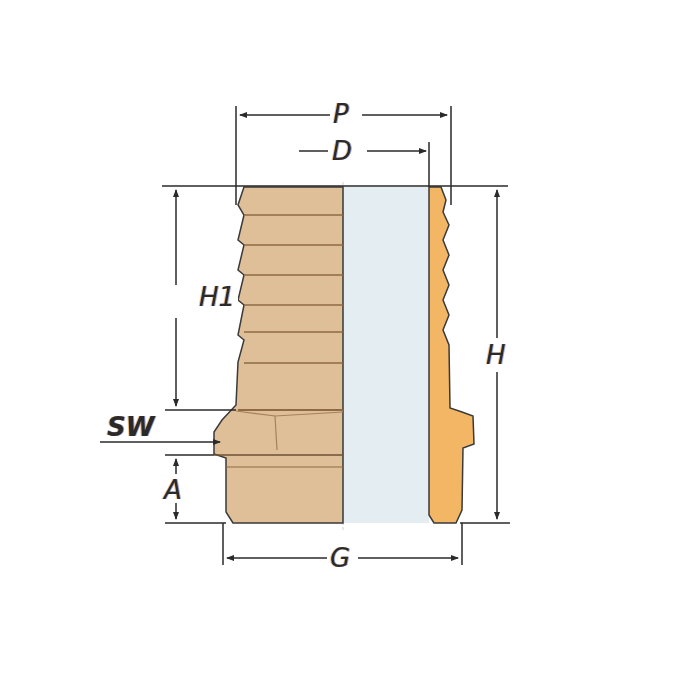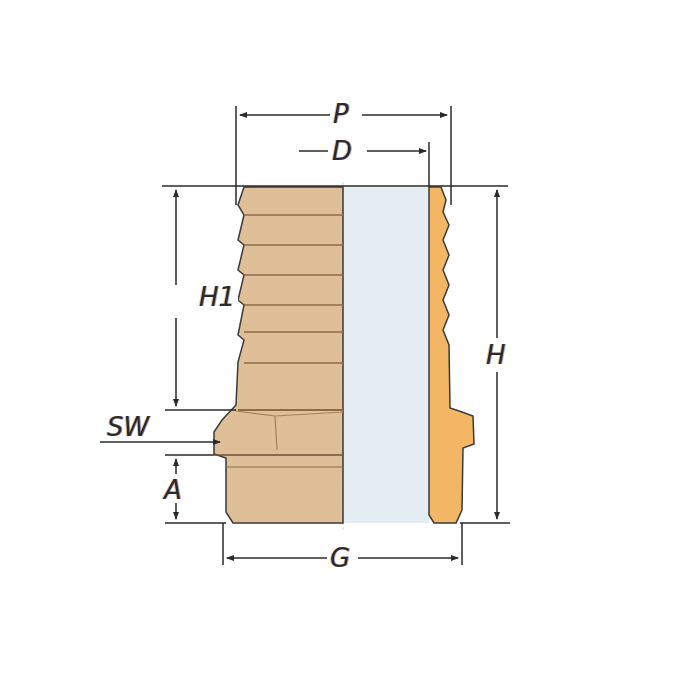--- a/index.html
+++ b/index.html
@@ -94,16 +94,16 @@
       <line x1="462" y1="523" x2="462" y2="565" stroke="#2a2a2a" stroke-width="1.5"></line>
       <line x1="328" y1="558" x2="227" y2="558" stroke="#2a2a2a" stroke-width="1.5" marker-end="url(#arr)"></line>
       <line x1="358" y1="558" x2="458" y2="558" stroke="#2a2a2a" stroke-width="1.5" marker-end="url(#arr)"></line>
     </g>
   </svg>
 
   <span class="lbl" style="left:330px;top:101px;">P</span>
   <span class="lbl" style="left:329px;top:138px;">D</span>
   <span class="lbl" style="left:152px;top:284px;margin-left:44px;">H1</span>
   <span class="lbl" style="left:483px;top:342px;">H</span>
-  <span class="lbl" style="left:104px;top:414px;background:transparent;">SW</span>
+  <span class="lbl" style="left:104px;top:414px;background:transparent;font-weight:bold;">SW</span>
   <span class="lbl" style="left:161px;top:477px;">A</span>
   <span class="lbl" style="left:327px;top:545px;">G</span>
 </div>
 
 </body></html>

